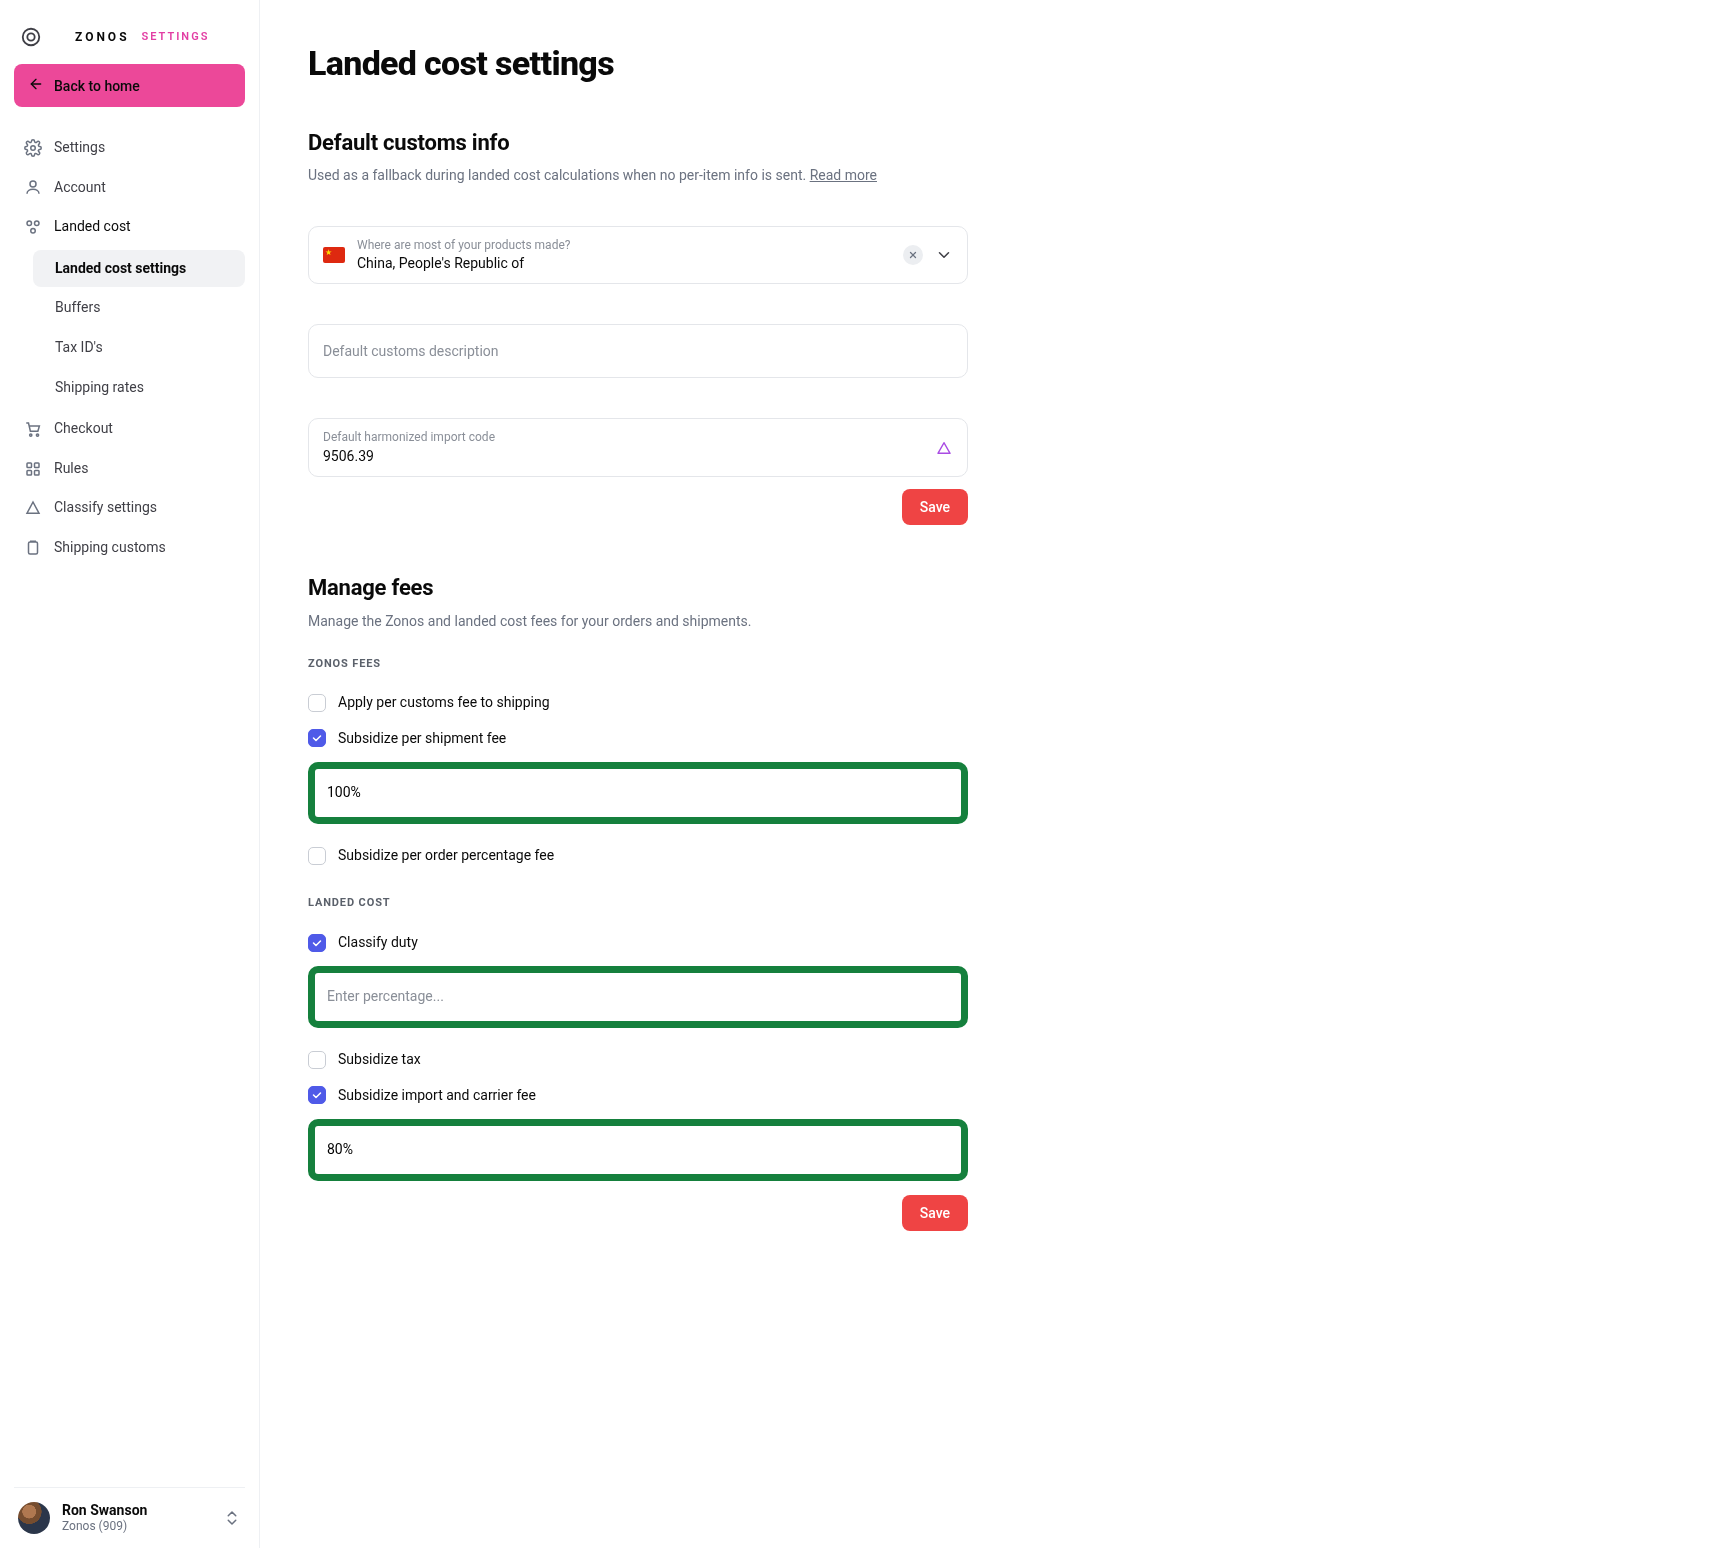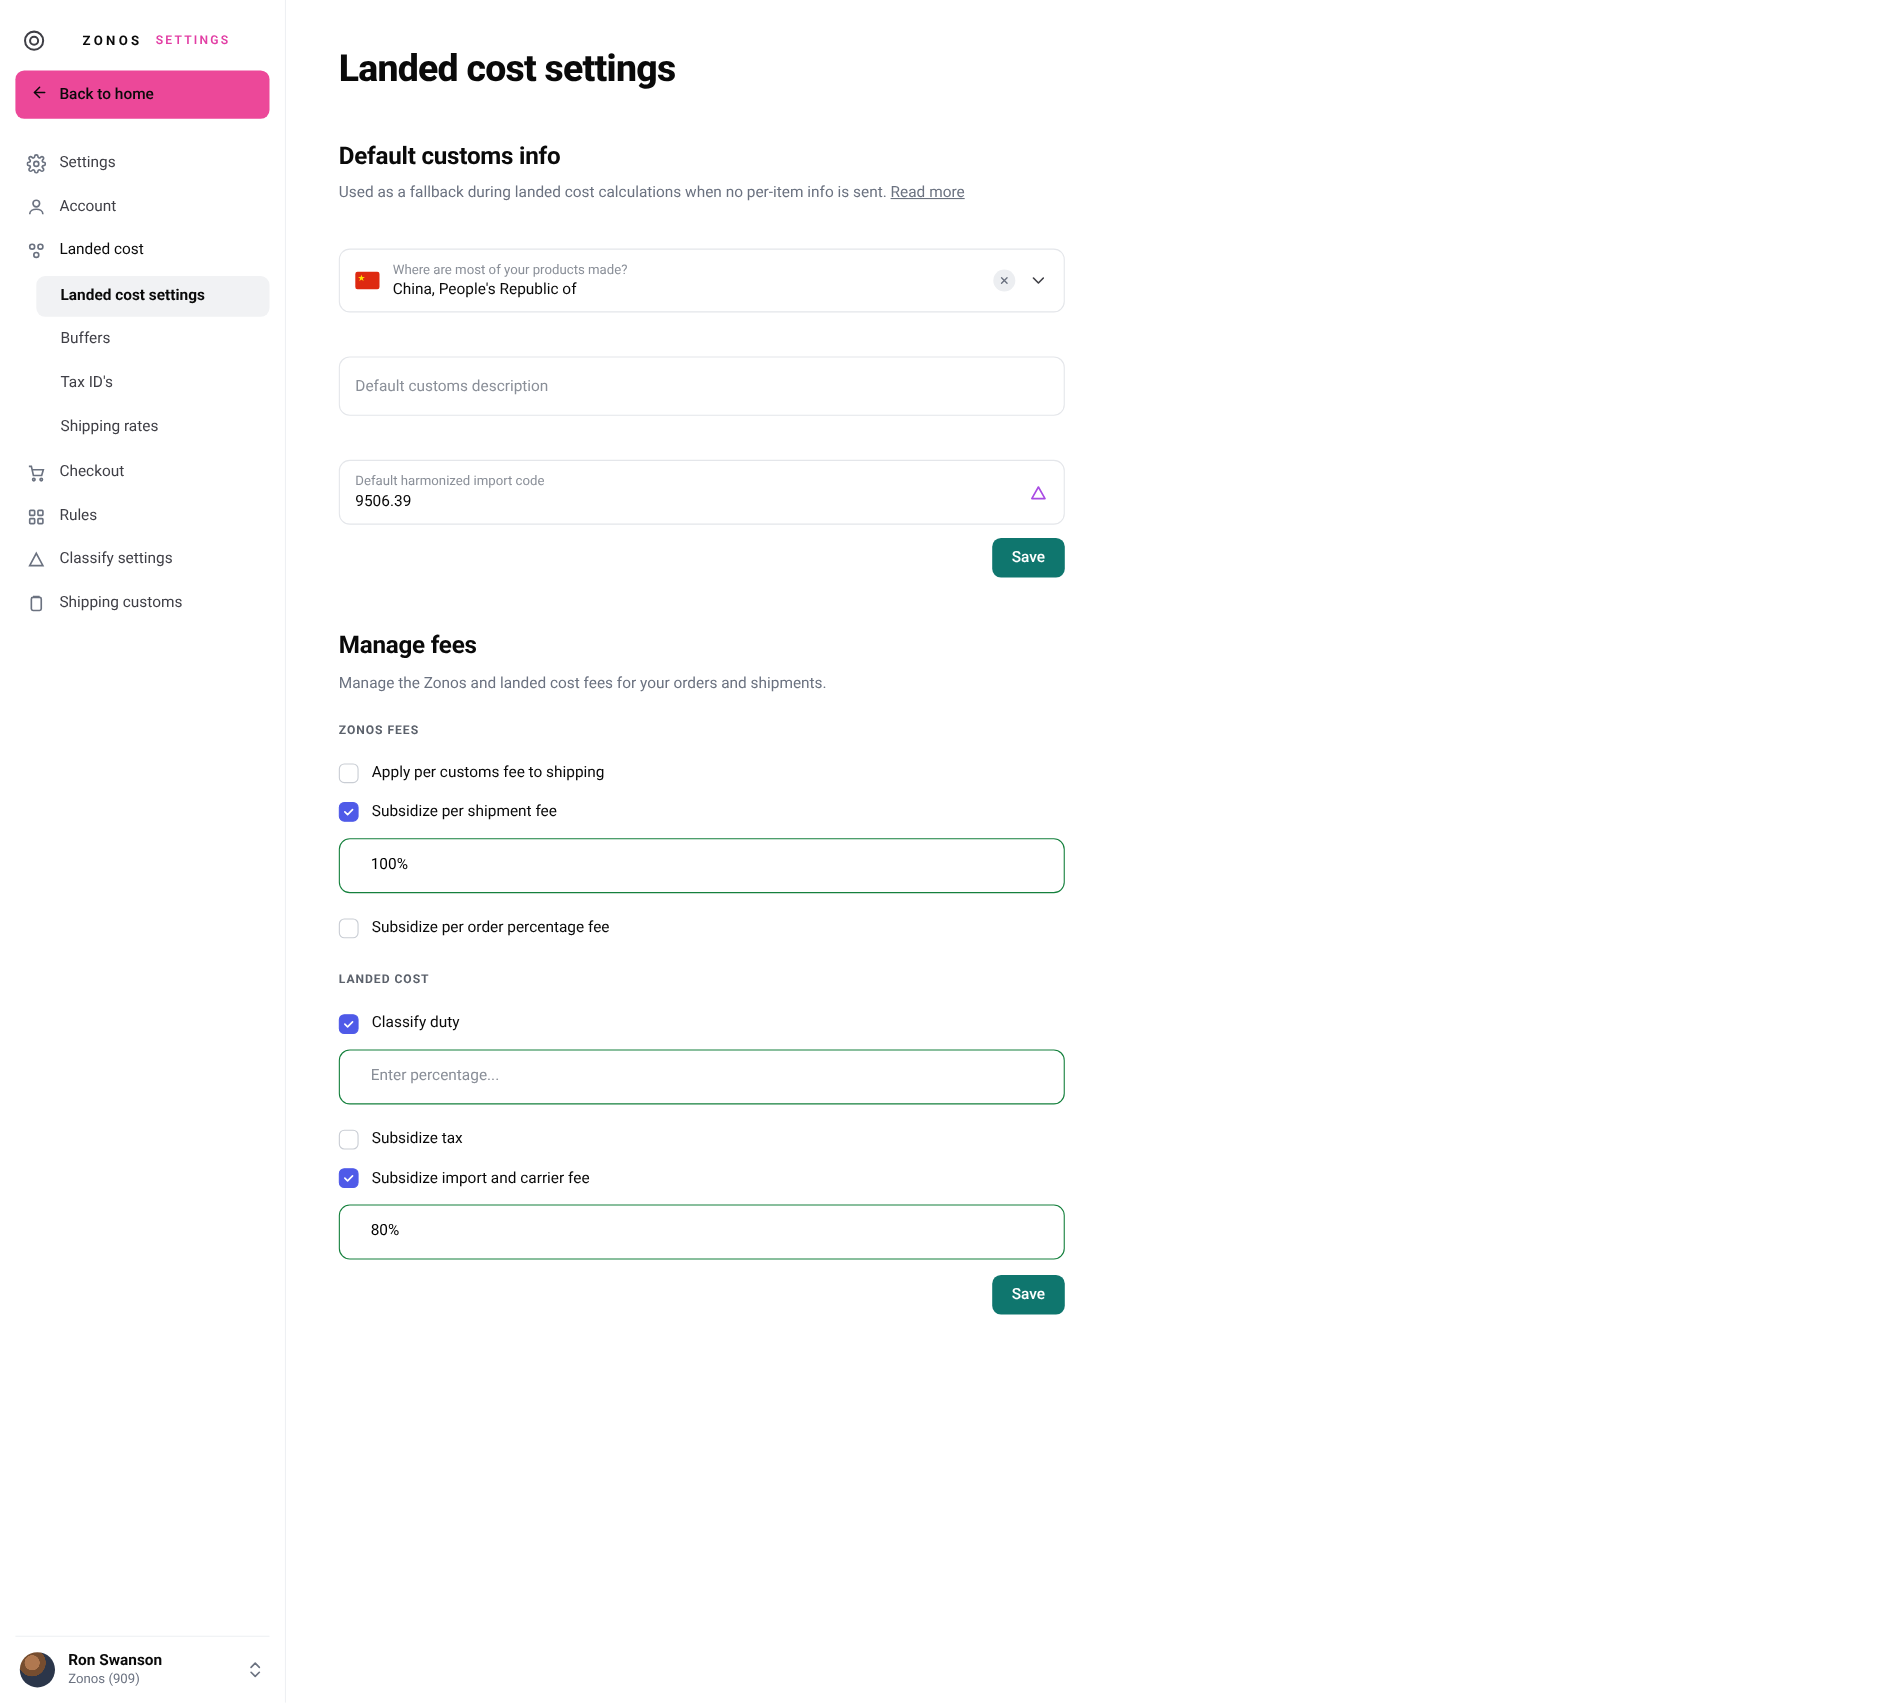--- a/index.html
+++ b/index.html
@@ -48,34 +48,34 @@
     .single-line .field-input { padding: 8px 0; }
 
     .flag { width:22px; height:16px; background: #de2910; border-radius:2px; position:relative; flex-shrink:0; }
     .flag::before { content:"★"; color:#ffde00; position:absolute; left:2px; top:0px; font-size:8px;}
     .clear-btn { width:20px; height:20px; border-radius:50%; background:#eceef1; display:flex; align-items:center; justify-content:center; color:#6b7280; font-size:11px; cursor:pointer;}
     .chev { width:18px; height:18px; color:#3f3f46; }
 
     .tri-icon { width:18px; height:18px; color:#a94be3; }
 
     .save-row { display:flex; justify-content:flex-end; margin-top:6px; }
-    .btn-primary { background:#0f766e; color:#fff; border:none; border-radius:8px; padding:10px 18px; font-size:14px; font-weight:500; cursor:pointer;}
+    .btn-primary { background:#ef4444; color:#fff; border:none; border-radius:8px; padding:10px 18px; font-size:14px; font-weight:500; cursor:pointer;}
 
     .section-gap { height: 48px; }
 
     .sub-header { font-size:11px; font-weight:700; letter-spacing:0.08em; color:#5b616b; margin: 22px 0 14px 0; }
 
     .check-row { display:flex; align-items:center; gap:12px; padding: 8px 0; }
     .cbox { width:18px; height:18px; border-radius:5px; border:1.5px solid #c9cdd4; display:flex; align-items:center; justify-content:center; cursor:pointer; flex-shrink:0;}
     .cbox.checked { background:#4f5ae8; border-color:#4f5ae8; }
     .cbox.checked svg { display:block; }
     .cbox svg { display:none; width:12px; height:12px; color:#fff; }
     .check-label { font-size:14px; color:#0a0a0a; }
 
-    .pct-field { border:1px solid #15803d; border-radius:10px; padding:14px 28px; margin:6px 0 14px 0; }
+    .pct-field { border:7px solid #15803d; border-radius:10px; padding:14px 12px; margin:6px 0 14px 0; }
     .pct-input { border:none; outline:none; font-size:14px; width:100%; }
     .pct-input::placeholder { color:#8a8f98; }
   </style>
 </head>
 <body>
 
 <div class="app">
 
   <aside class="sidebar">
     <div class="logo-row">

